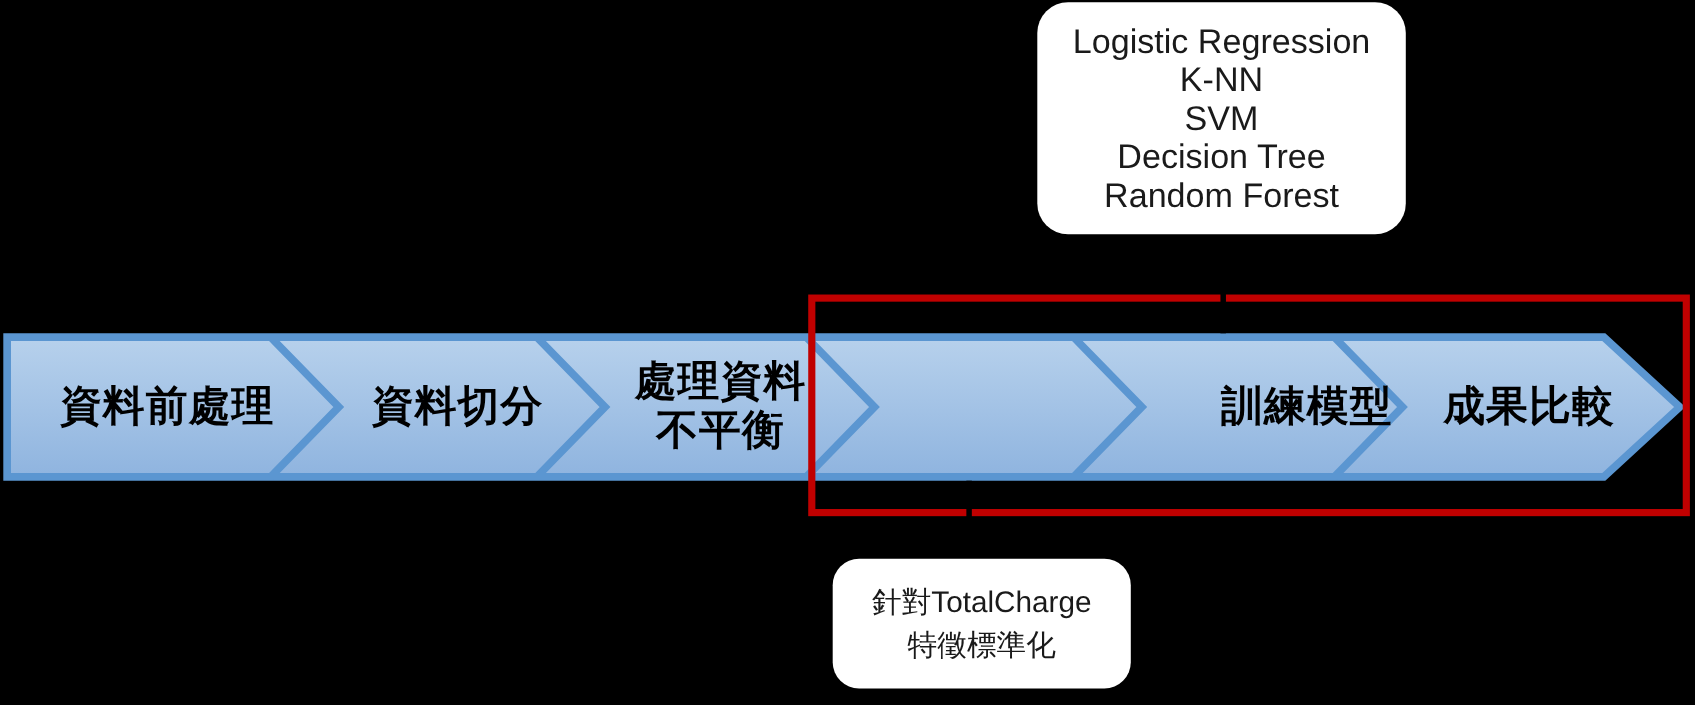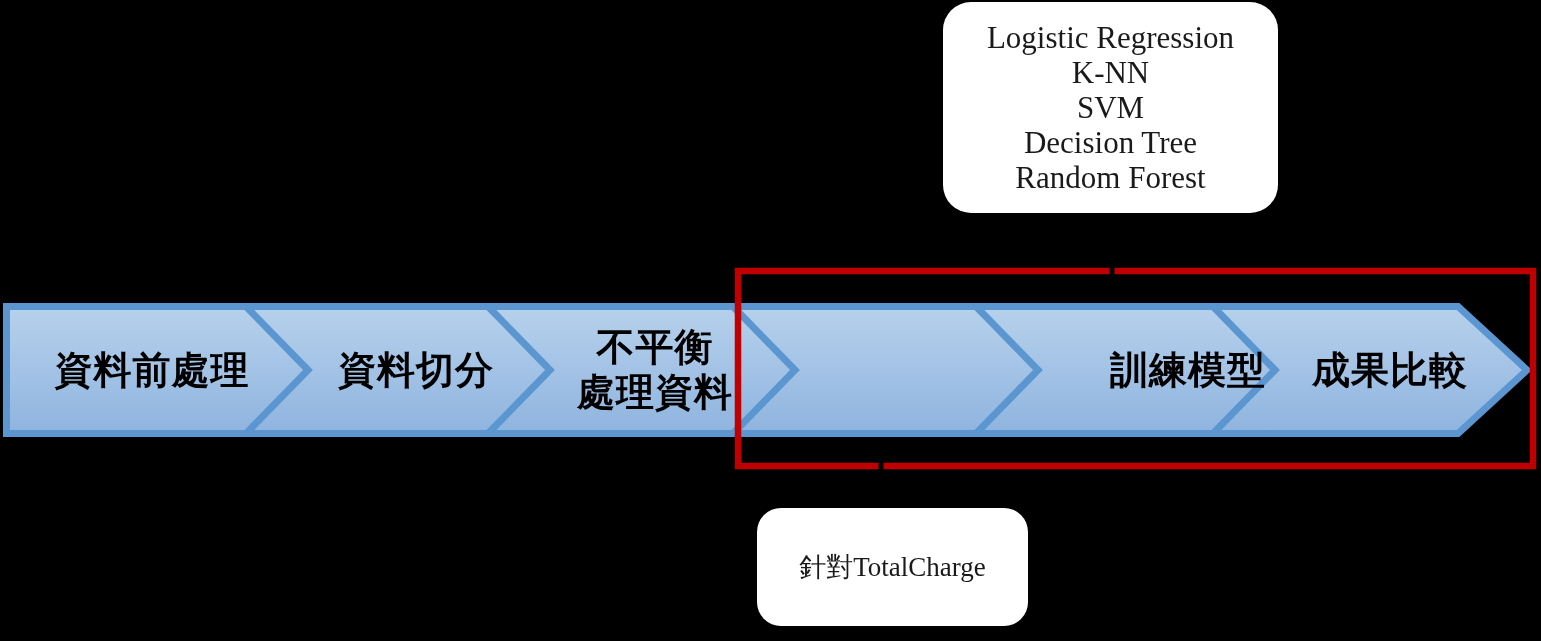--- a/index.html
+++ b/index.html
@@ -50,21 +50,21 @@
     font-size: 31px;
     line-height: 35px;
   }
   #standardization-callout {
     left: 757px; top: 508px;
     width: 271px; height: 118px;
     border-radius: 24px;
     font-size: 27px;
     line-height: 39px;
   }
-  .callout .line { white-space: nowrap; font-family: Liberation Serif, serif; }
+  .callout .line { white-space: nowrap; }
 </style>
 </head>
 <body>
 
 <div id="stage">
 
   <svg id="diagram-svg" width="1541" height="641" viewBox="0 0 1541 641">
     <defs>
       <linearGradient id="bandGrad" x1="0" y1="0" x2="0" y2="1">
         <stop offset="0" stop-color="#b7d1ec"></stop>
@@ -82,31 +82,32 @@
 
     <rect x="738" y="271" width="795" height="195" fill="none" stroke-width="6.5" stroke="#c00000"></rect>
 
     <line x1="1112" y1="210" x2="1112" y2="303" stroke-width="5" stroke="#000000"></line>
     <line x1="881" y1="437" x2="881" y2="510" stroke-width="5" stroke="#000000"></line>
   </svg>
 
   <div id="step1" class="step-label">資料前處理</div>
   <div id="step2" class="step-label">資料切分</div>
   <div id="step3" class="step-label two-line">
+    <div>處理資料</div>
     <div>不平衡</div>
-    <div>處理資料</div>
   </div>
   <div id="step5" class="step-label">訓練模型</div>
   <div id="step6" class="step-label">成果比較</div>
 
   <div id="models-callout" class="callout">
     <div class="line">Logistic Regression</div>
     <div class="line">K-NN</div>
     <div class="line">SVM</div>
     <div class="line">Decision Tree</div>
     <div class="line">Random Forest</div>
   </div>
 
   <div id="standardization-callout" class="callout">
     <div class="line">針對TotalCharge</div>
+    <div class="line">特徵標準化</div>
   </div>
 
 </div>
 
 </body></html>

